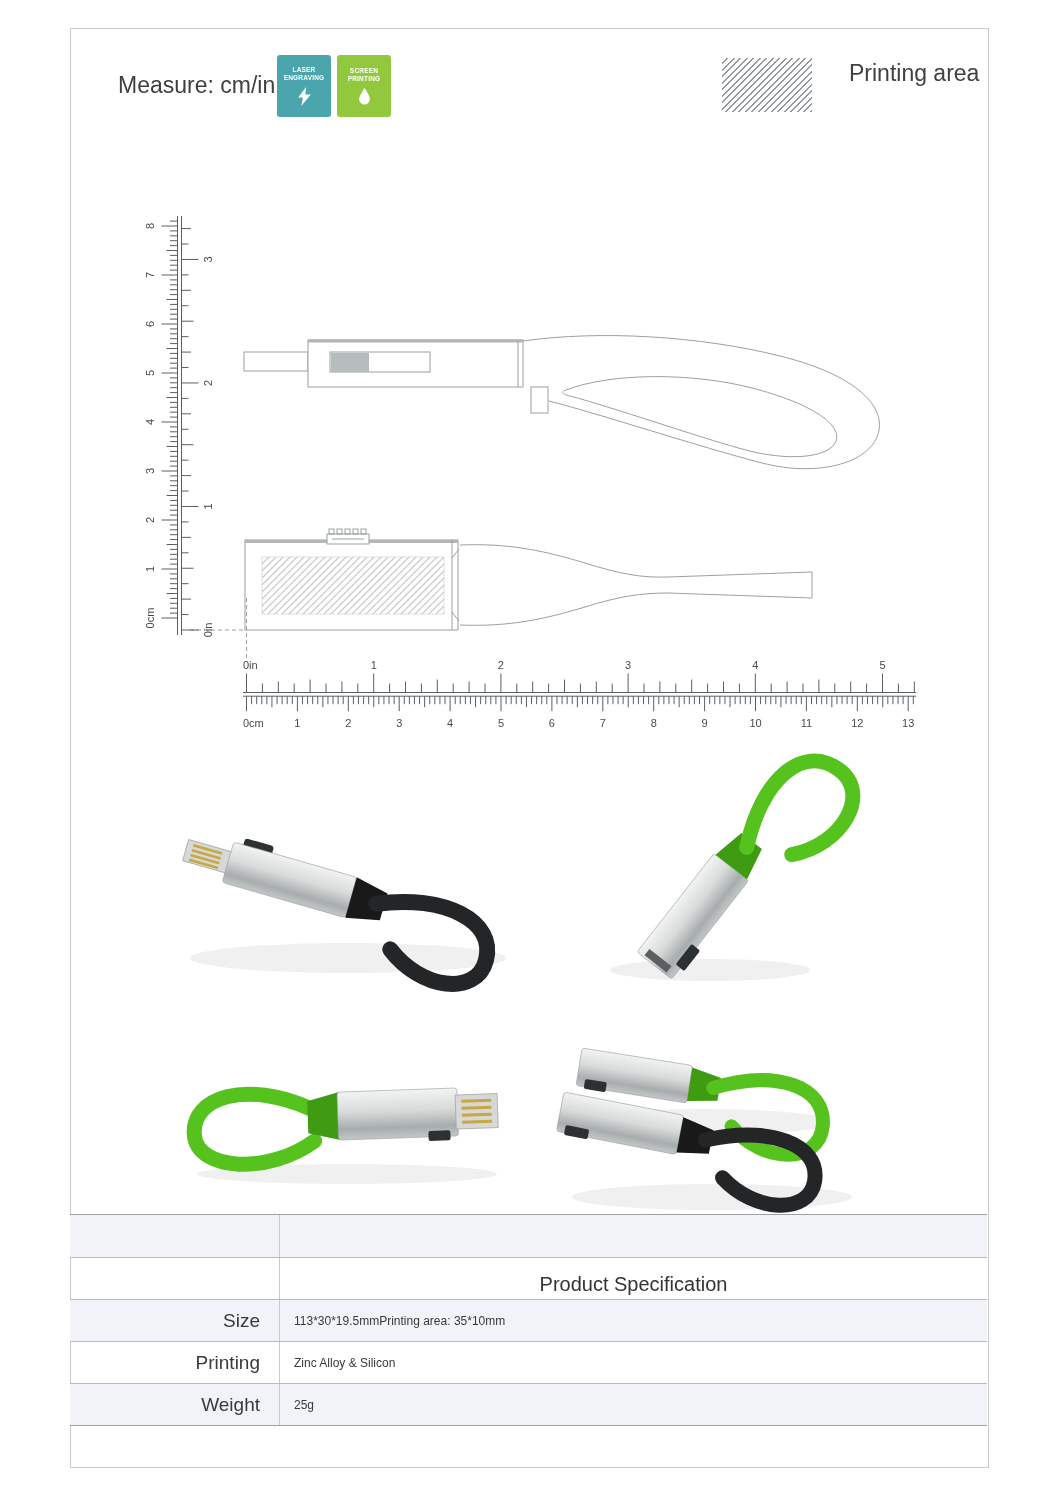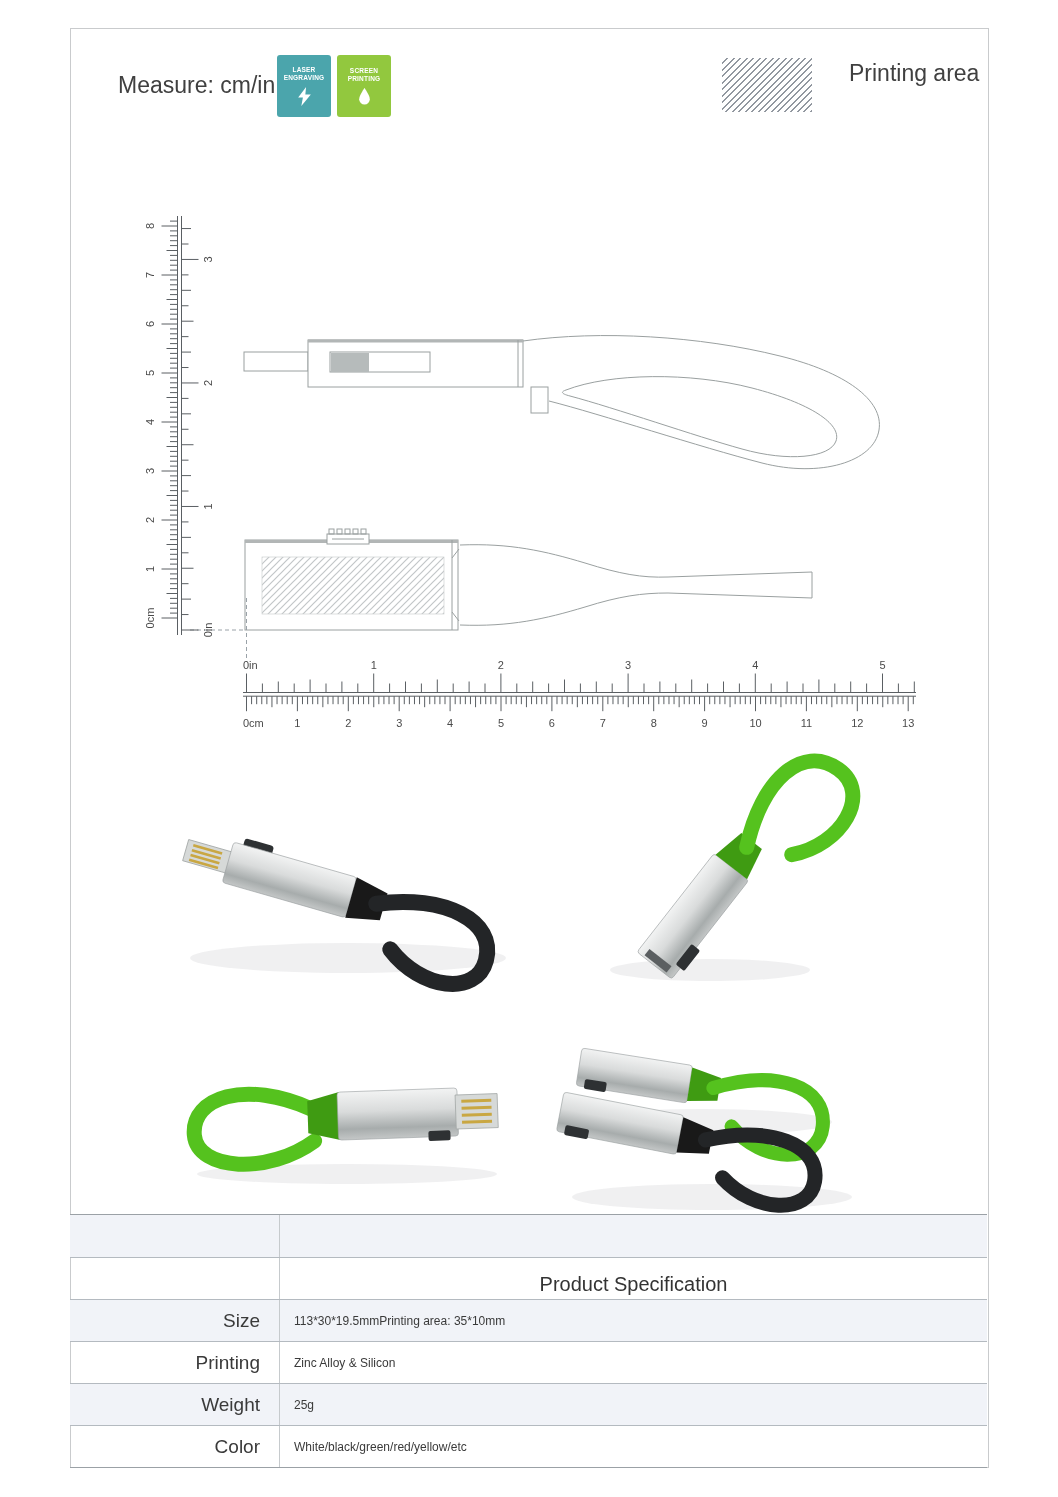--- a/index.html
+++ b/index.html
@@ -529,17 +529,13 @@
     </div>
   </div>
   <div class="trow">
     <div class="tlabel">Printing</div>
     <div class="tvalue">Zinc Alloy &amp; Silicon</div>
   </div>
   <div class="trow tint">
     <div class="tlabel">Weight</div>
     <div class="tvalue">25g</div>
   </div>
-  <div class="trow">
-    <div class="tlabel">Color</div>
-    <div class="tvalue">White/black/green/red/yellow/etc</div>
-  </div>
 </div>
 
 </body></html>

